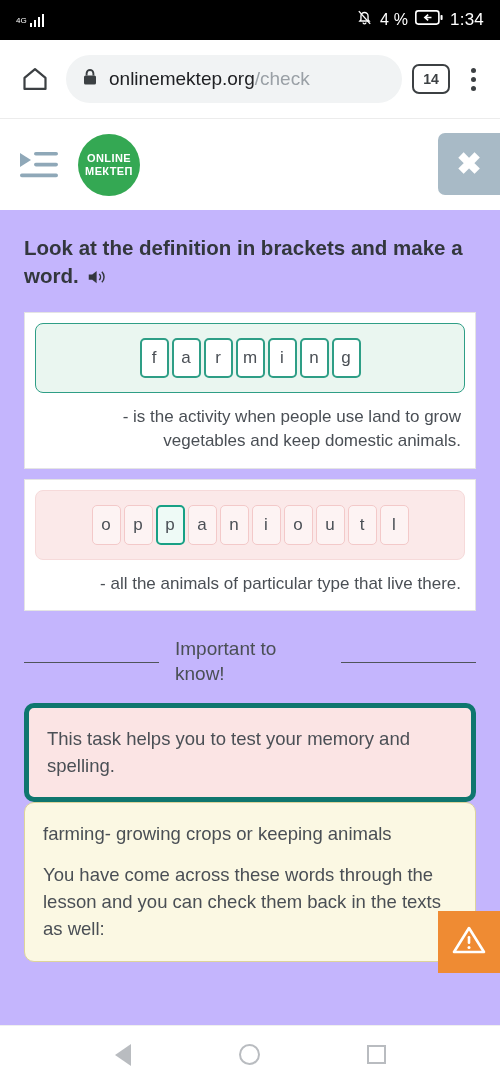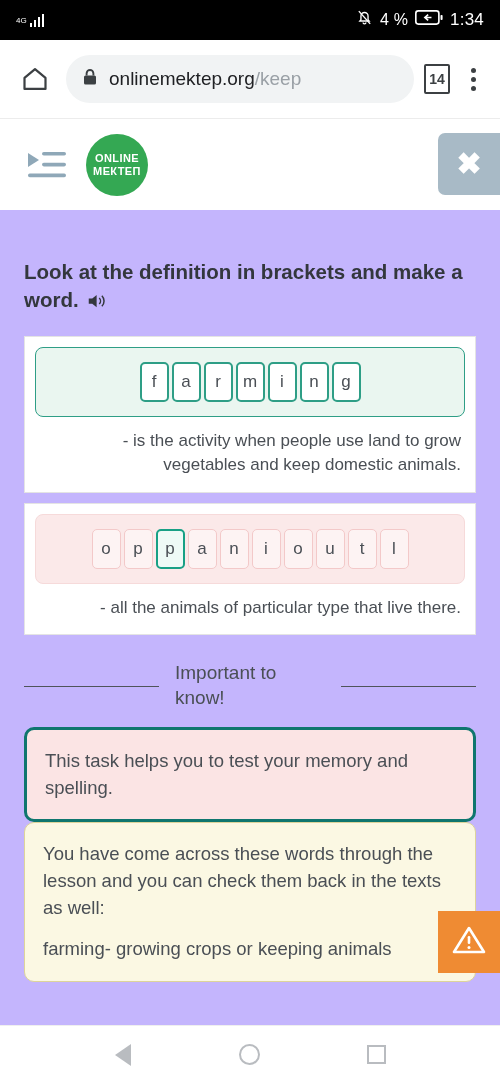--- a/index.html
+++ b/index.html
@@ -71,37 +71,37 @@
     min-width: 0;
   }
   .url-text {
     font-size: 19px;
     color: #202124;
     white-space: nowrap;
     overflow: hidden;
   }
   .url-text .dim { color: #9aa0a6; }
   .tab-count {
-    width: 26px; height: 30px;
+    width: 38px; height: 30px;
     border: 2.4px solid #3c4043;
-    border-radius: 2px;
+    border-radius: 7px;
     display: flex; align-items: center; justify-content: center;
     font-size: 14px; font-weight: bold; color: #3c4043;
     flex: 0 0 auto;
   }
   .kebab { width: 26px; display: flex; flex-direction: column; align-items: center; gap: 4px; flex: 0 0 auto; }
   .kebab span { width: 5px; height: 5px; background: #3c4043; border-radius: 50%; display: block; }
 
   
   .app-header {
     height: 92px;
     background: #ffffff;
     display: flex;
     align-items: center;
-    padding-left: 28px;
+    padding-left: 20px;
     gap: 18px;
     flex: 0 0 auto;
     position: relative;
     border-top: 1px solid #ececec;
   }
   .indent-icon { width: 40px; height: 32px; display: flex; align-items: center; }
   .logo-circle {
     width: 62px; height: 62px; border-radius: 50%;
     background: #34a853;
     display: flex; flex-direction: column;
@@ -131,21 +131,21 @@
     flex: 1 1 auto;
     overflow: hidden;
     padding: 0 24px;
     position: relative;
   }
   .task-title {
     font-size: 20.5px;
     font-weight: bold;
     color: #33373d;
     line-height: 1.38;
-    margin-top: 48px;
+    margin-top: 24px;
     margin-bottom: 18px;
   }
   .speaker-icon { display: inline-block; vertical-align: -3px; margin-left: 8px; }
 
   
   .word-card {
     border: 1px solid #e4e4e4;
     background: #ffffff;
     padding: 10px 10px 12px 10px;
     margin-bottom: 10px;
@@ -202,21 +202,21 @@
     max-width: 150px;
   }
 
   .info-box {
     border-radius: 10px;
     padding: 18px 18px;
     font-size: 18.5px;
     line-height: 1.45;
     color: #4a4f55;
   }
-  .box-pink { background: #fbe4e4; border: 3px solid #0f766e; }
+  .box-pink { background: #fbe4e4; border: 5px solid #0f766e; }
   .box-yellow { background: #fbf8e3; border: 1px solid #ddd49a; }
   .info-box p + p { margin-top: 14px; }
 
   
   .warn-badge {
     position: absolute;
     right: 0;
     bottom: 52px;
     width: 62px; height: 62px;
     background: #ef8b33;
@@ -286,21 +286,21 @@
         <path d="M3 11 L12 3.5 L21 11 V20.5 H3 Z"></path>
       </svg>
     </div>
     <div class="omnibox">
       <span>
         <svg width="16" height="18" viewBox="0 0 16 18">
           <rect x="2" y="7.5" width="12" height="9" rx="1.6" fill="#3c4043"></rect>
           <path d="M4.6 7.5 V5.4 a3.4 3.4 0 0 1 6.8 0 V7.5" fill="none" stroke="#3c4043" stroke-width="1.9"></path>
         </svg>
       </span>
-      <span class="url-text"><span>onlinemektep.org</span><span class="dim">/keep</span></span>
+      <span class="url-text"><span>onlinemektep.org</span><span class="dim">/check</span></span>
     </div>
     <div class="tab-count">14</div>
     <div class="kebab">
         <span></span>
         <span></span>
         <span></span>
       </div>
   </div>
 
   <div class="app-header">
@@ -373,22 +373,22 @@
     <div class="section-divider">
       <span class="rule"></span>
       <span class="rule-title">Important to know!</span>
       <span class="rule"></span>
     </div>
     <div class="info-box box-pink">
       <p>This task helps you to test your memory and spelling.</p>
     </div>
 
     <div class="info-box box-yellow">
+      <p>farming- growing crops or keeping animals</p>
       <p>You have come across these words through the lesson and you can check them back in the texts as well:</p>
-      <p>farming- growing crops or keeping animals</p>
     </div>
 
     <div class="warn-badge">
       <span>
         <svg width="36" height="32" viewBox="0 0 36 32">
           <path d="M18 4 L33 28 H3 Z" fill="none" stroke="#ffffff" stroke-width="2.6" stroke-linejoin="round"></path>
           <rect x="16.7" y="12" width="2.6" height="8" rx="1.3" fill="#ffffff"></rect>
           <circle cx="18" cy="23.4" r="1.5" fill="#ffffff"></circle>
         </svg>
       </span>

